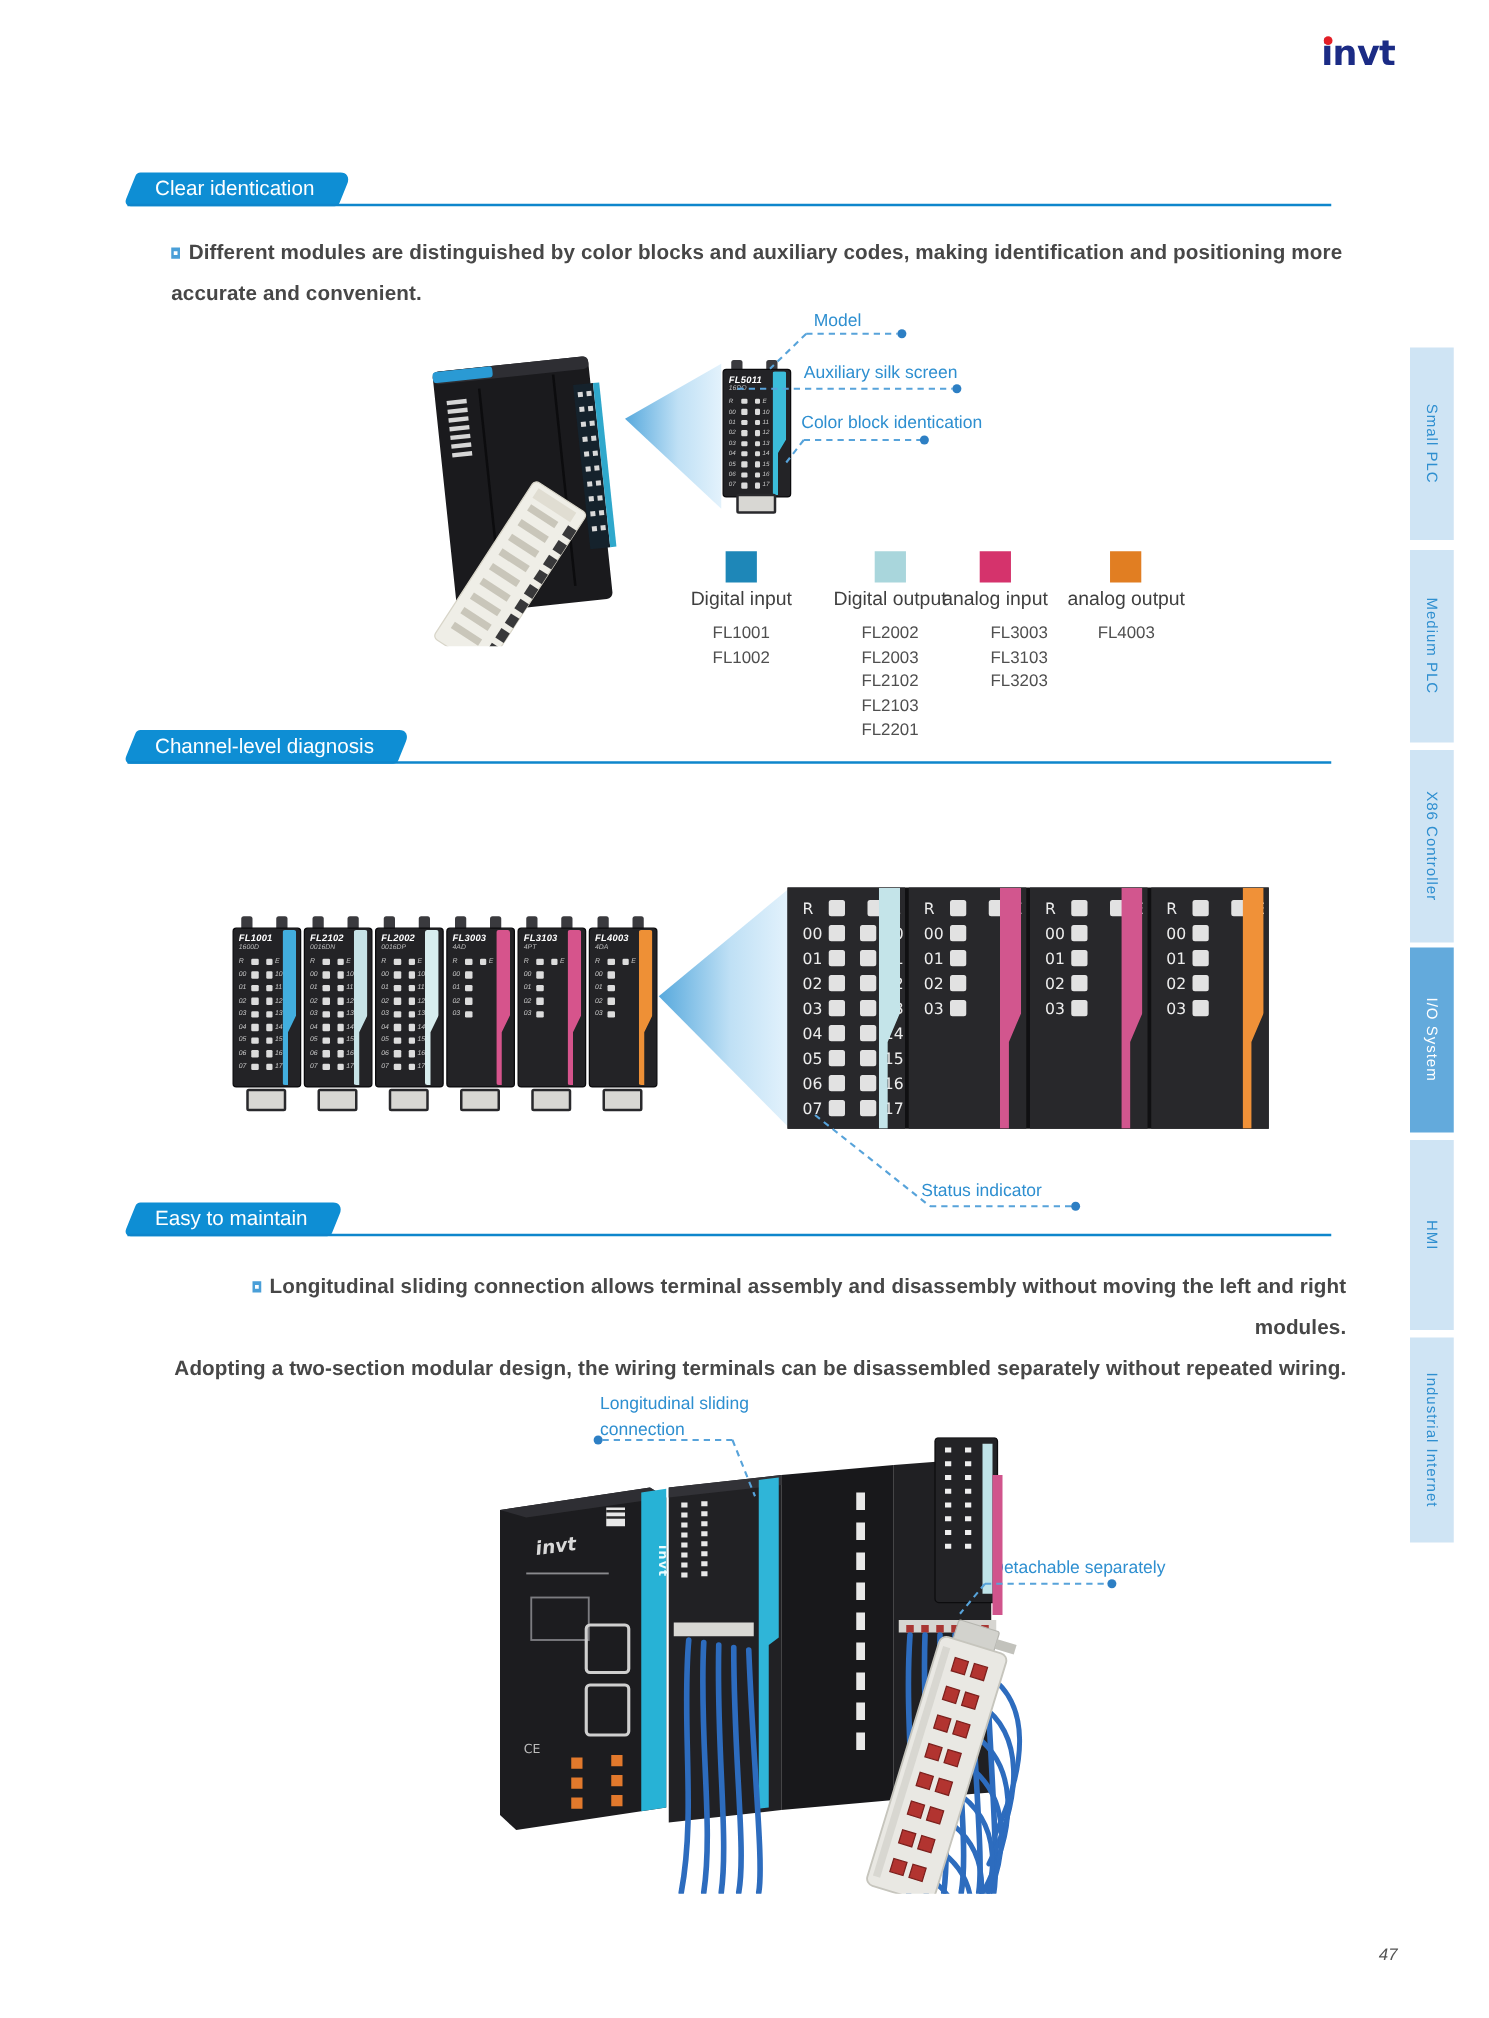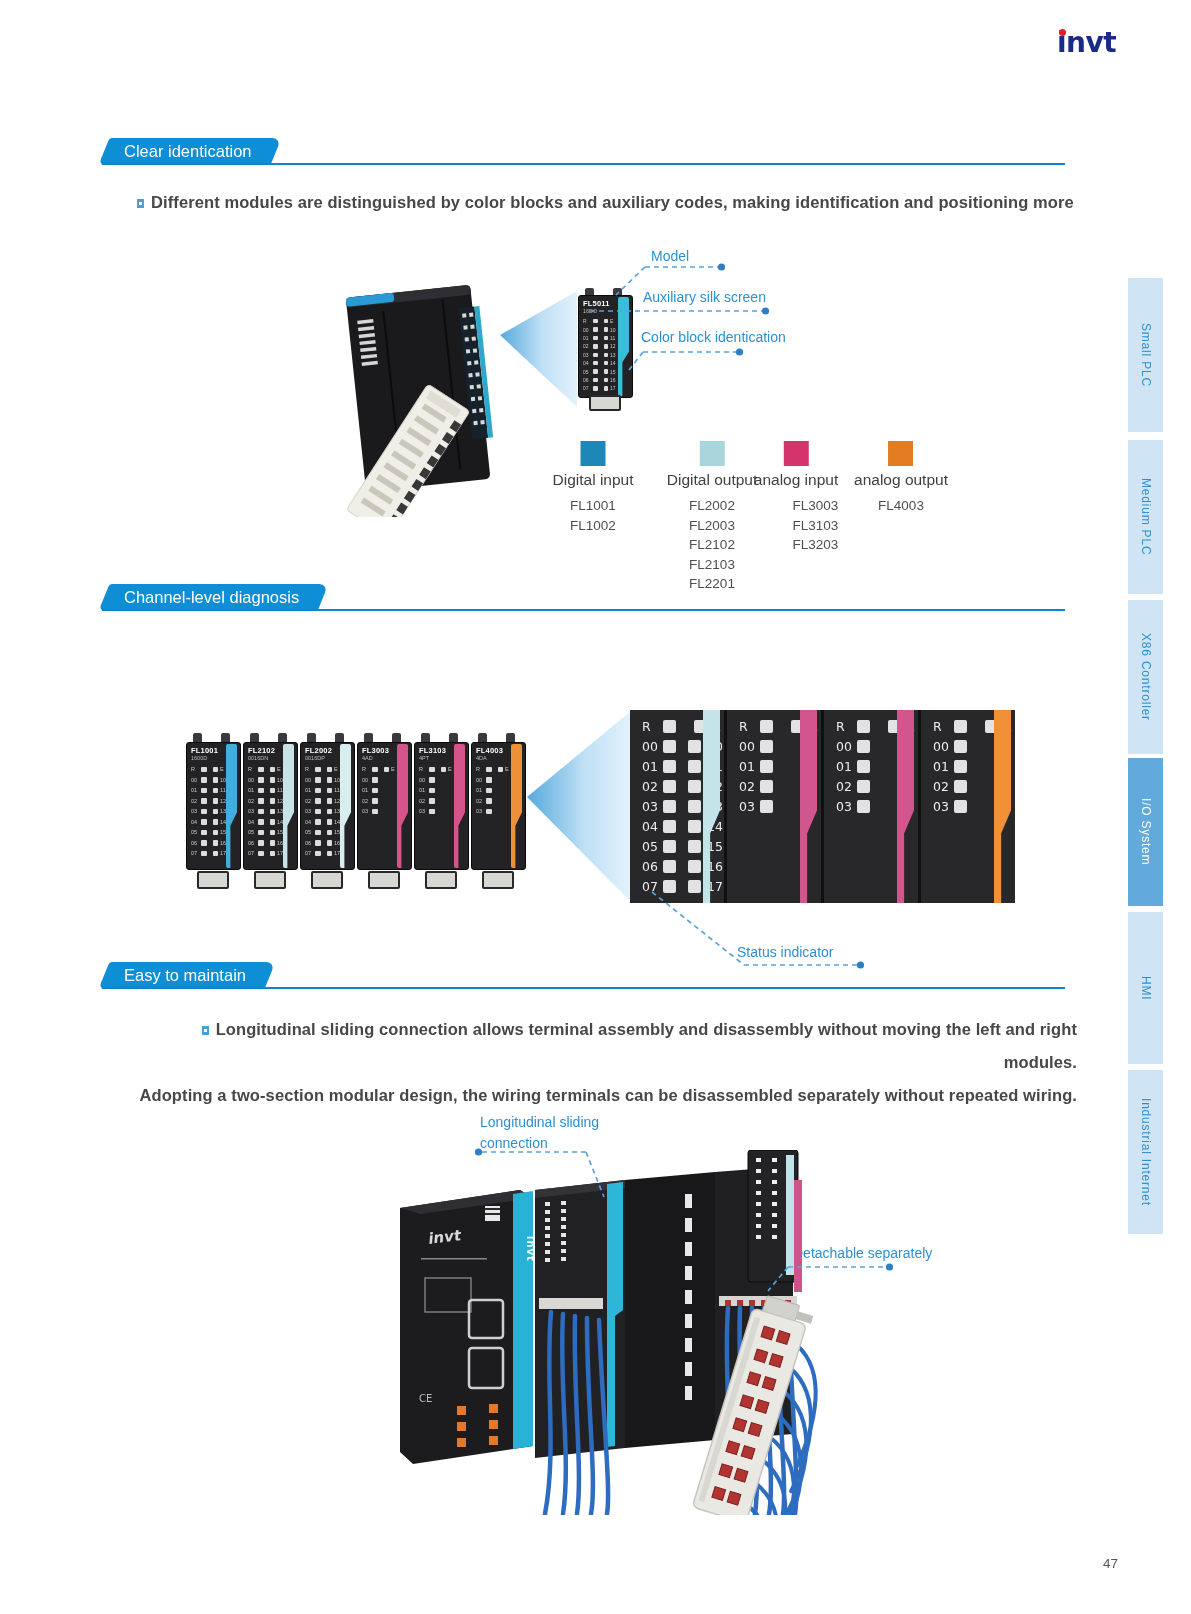--- a/index.html
+++ b/index.html
@@ -47,21 +47,21 @@
   #legend .legend-col:nth-child(1){left:593px;}
   #legend .legend-col:nth-child(2){left:712px;text-align:center;}
   #legend .legend-col:nth-child(3){left:796px;text-align:right;}
   #legend .legend-col:nth-child(4){left:901px;}
   .swatch{width:25px;height:25px;margin:0 auto;}
   .legend-label{font-size:15.5px;color:#3f3f3f;margin-top:5px;white-space:nowrap;}
   .legend-codes{font-size:13.5px;color:#4f4f4f;line-height:19.5px;margin-top:7px;}
 
   
   #module-row{position:absolute;left:185px;top:731px;display:flex;z-index:2;}
-  .mod{position:relative;width:57px;height:160px;}
+  .mod{position:relative;width:57px;height:160px;font-style:italic;}
   .mtab{position:absolute;top:2px;width:9px;height:11px;background:#3a3a3e;border-radius:2px 2px 0 0;}
   .mtab.a{left:8px}.mtab.b{left:36px}
   .mbody{position:absolute;top:11px;left:1px;right:1px;height:128px;background:#232326;
         border:1px solid #0a0a0c;border-radius:3px;padding:3px 0 0 4px;box-sizing:border-box;}
   .mname{font-size:7.5px;font-weight:bold;color:#fff;letter-spacing:.2px;line-height:9px;}
   .msub{font-size:5.5px;color:#bdbdbd;line-height:7px;margin-bottom:2px;}
   .mrow{display:flex;align-items:center;height:10.5px;font-size:5.5px;color:#c8c8c8;}
   .mrow .ml{width:9px;}
   .mrow .mr{margin-left:1px;}
   .msq{width:5.5px;height:5.5px;background:#dcdcdc;border-radius:1px;margin:0 1px;display:inline-block;}
@@ -91,21 +91,21 @@
   .zrow.hdr .zgap{width:14px;}
   .zstripe{position:absolute;right:4px;top:0;bottom:0;width:17px;
         clip-path:polygon(0 0,100% 0,100% 52%,42% 64%,42% 100%,0 100%);}
 
   
   .layer{position:absolute;left:0;top:0;pointer-events:none;}
   #beams{z-index:1;}
   #lines{z-index:6;}
   .photo{position:absolute;z-index:2;}
 
-  .pagenum{position:absolute;left:1103px;top:1556px;font-size:13.5px;color:#555;}
+  .pagenum{position:absolute;left:1103px;top:1556px;font-size:13.5px;color:#555;font-style:italic;}
 </style>
 </head>
 <body>
 
 <div class="page">
 
   <svg id="beams" class="layer" width="1191" height="1614" viewBox="0 0 1191 1614">
     <defs>
       <linearGradient id="gbeam" x1="0" y1="0" x2="1" y2="0">
         <stop offset="0" stop-color="#57a9dd"></stop>
@@ -141,20 +141,21 @@
       </div>
     </div>
 
   <div class="banner" style="top:138px;">
     <span>Clear identication</span>
   </div>
   <div class="rule" style="top:163px;"></div>
 
   <div class="para" style="top:186px;">
     <span class="line"><span class="bullet"></span><span>Different modules are distinguished by color blocks and auxiliary codes, making identification and positioning more</span></span>
+    <span class="line">accurate and convenient.</span>
   </div>
 
   <svg class="photo" style="left:330px;top:262px;" width="300" height="255" viewBox="0 0 300 255">
     <g transform="rotate(-6 95 120)">
       <rect x="25" y="28" width="125" height="195" rx="5" fill="#1a1a1d"></rect>
       <rect x="25" y="28" width="125" height="10" rx="4" fill="#2e2e33"></rect>
       <rect x="25" y="28" width="48" height="9" rx="3" fill="#2a9ad4"></rect>
       <rect x="60" y="45" width="2" height="160" fill="#0c0c0e"></rect>
       <rect x="120" y="40" width="2" height="170" fill="#0c0c0e"></rect>
       <g fill="#d6d6d6">

